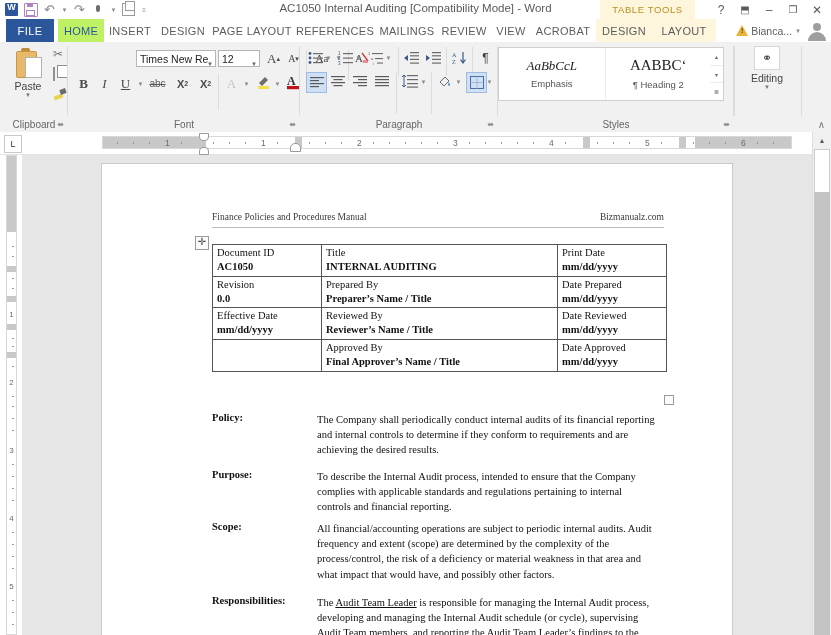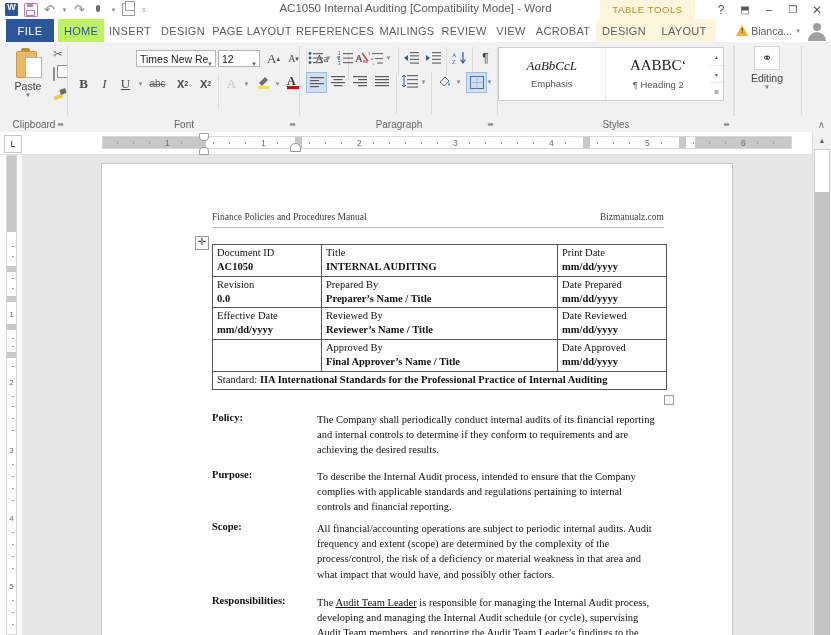--- a/index.html
+++ b/index.html
@@ -646,26 +646,20 @@
           </td>
           <td>
             <div class="lbl">Approved By</div>
             <div class="val">Final Approver’s Name / Title</div>
           </td>
           <td class="c3">
             <div class="lbl">Date Approved</div>
             <div class="val">mm/dd/yyyy</div>
           </td>
         </tr>
-        <tr>
-          <td colspan="3">
-            <span>Standard:</span>
-            <span class="val">IIA International Standards for the Professional Practice of Internal Auditing</span>
-          </td>
-        </tr>
       </tbody>
         </table>
 
       <div class="tblresize"></div>
 
       <div class="secrow" style="top:248px">
         <div class="seclabel">Policy:</div>
         <div class="sectext">The Company shall periodically conduct internal audits of its financial reporting and internal controls to determine if they conform to requirements and are achieving the desired results.</div>
       </div>
       <div class="secrow" style="top:305px">

